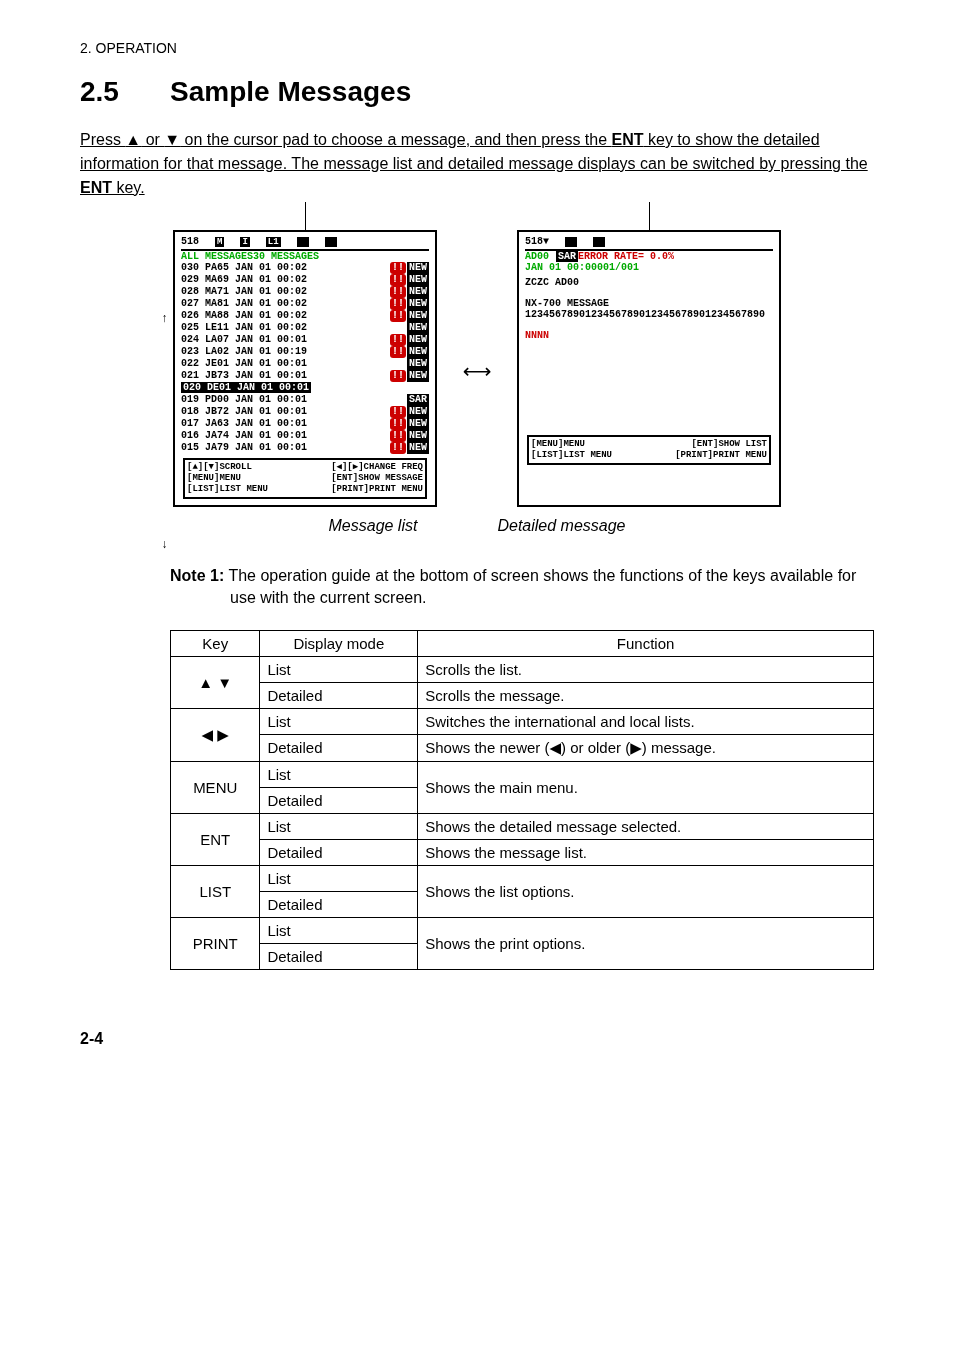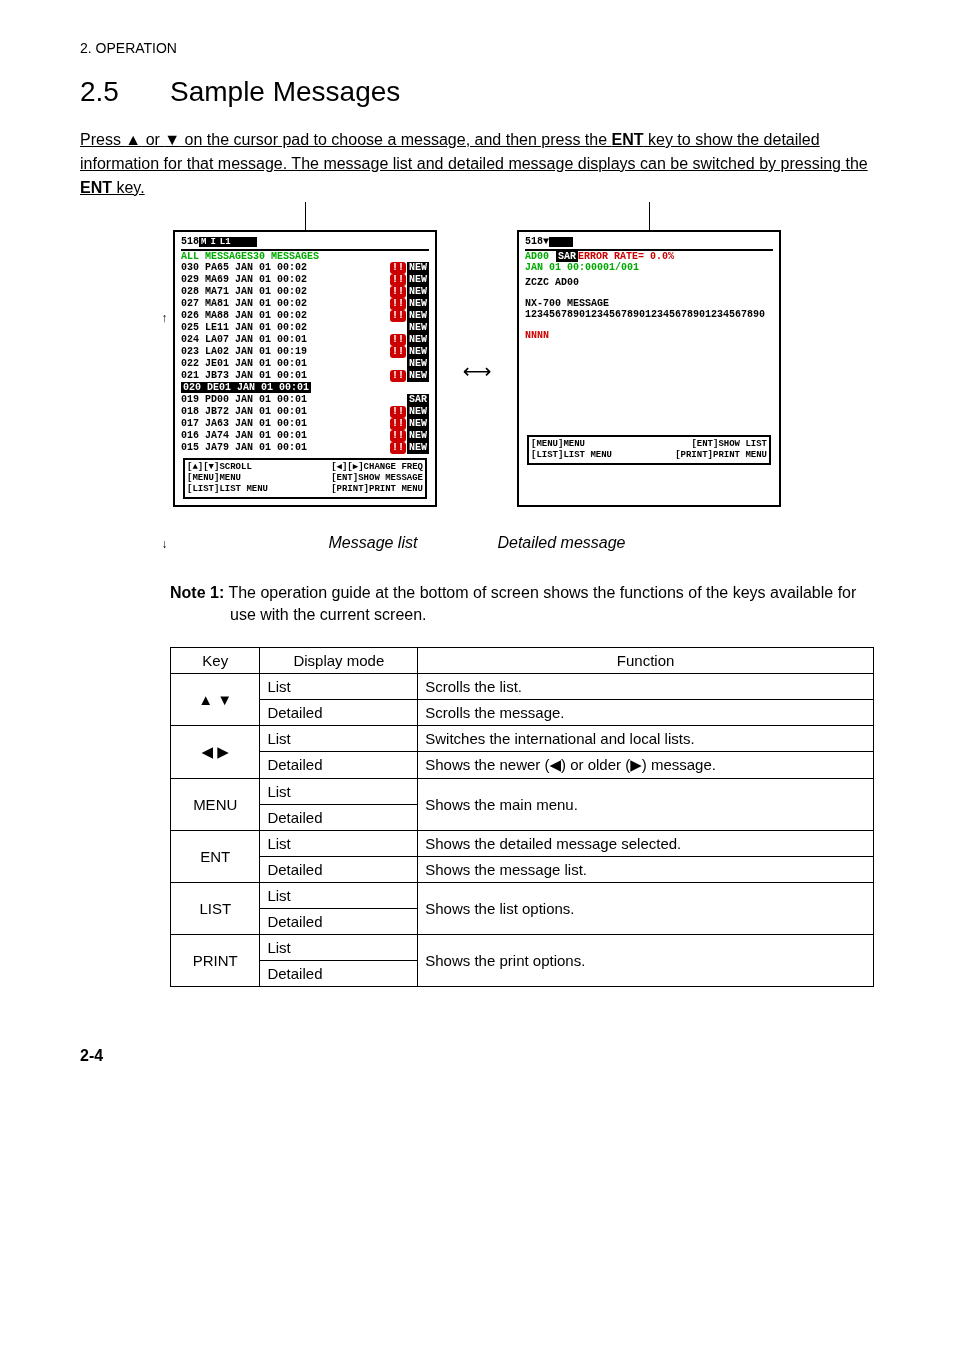--- a/index.html
+++ b/index.html
@@ -11,21 +11,21 @@
     background: #fff;
     width: 954px;
     box-sizing: border-box;
   }
   .header-line {
     font-size: 14px;
     margin-bottom: 20px;
   }
   h1 {
     font-size: 28px;
-    font-weight: normal;
+    font-weight: bold;
     margin: 20px 0 20px 0;
   }
   .sec-num { display:inline-block; width:90px; }
   .intro {
     margin-bottom: 30px;
     line-height: 1.5;
     text-decoration: underline;
   }
   .symbol { font-family: Arial, sans-serif; }
   .bold { font-weight: bold; }
@@ -46,21 +46,21 @@
     position: relative;
   }
   .screen-inner { padding: 4px 6px; }
   .title-row {
     display:flex;
     justify-content: space-between;
     align-items: center;
     border-bottom: 2px solid #000;
     padding: 0 0 2px 0;
   }
-  .title-left { display:flex; align-items:center; gap:0; }
+  .title-left { display:flex; align-items:center; gap:16px; }
   .icon-box {
     display:inline-block;
     background:#000;
     color:#fff;
     padding:0 2px;
     font-size:9px;
     line-height:10px;
   }
   .green { color: #0a0; }
   .msg-header {
@@ -107,21 +107,21 @@
     left:50%;
     top:50%;
     transform:translate(-50%,-10px);
     font-size:20px;
   }
   .captions {
     display:flex;
     justify-content:center;
     gap:80px;
     font-style: italic;
-    margin: 27px 0 30px 0;
+    margin: 10px 0 30px 0;
   }
   .notes { margin-left:90px; margin-bottom:20px; }
   .notes p { margin:4px 0; line-height:1.4; text-indent:-60px; padding-left:60px;}
   table.keytable {
     border-collapse: collapse;
     margin-left:90px;
     width: calc(100% - 90px);
     font-size:15px;
   }
   table.keytable td, table.keytable th {

